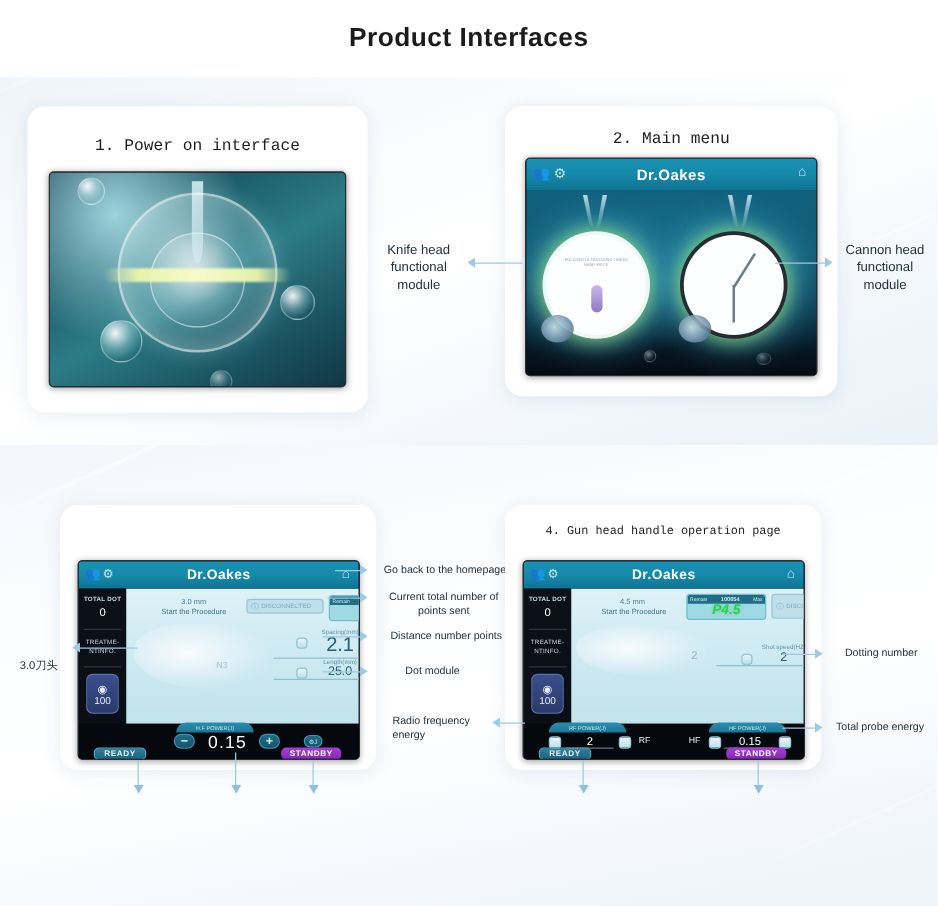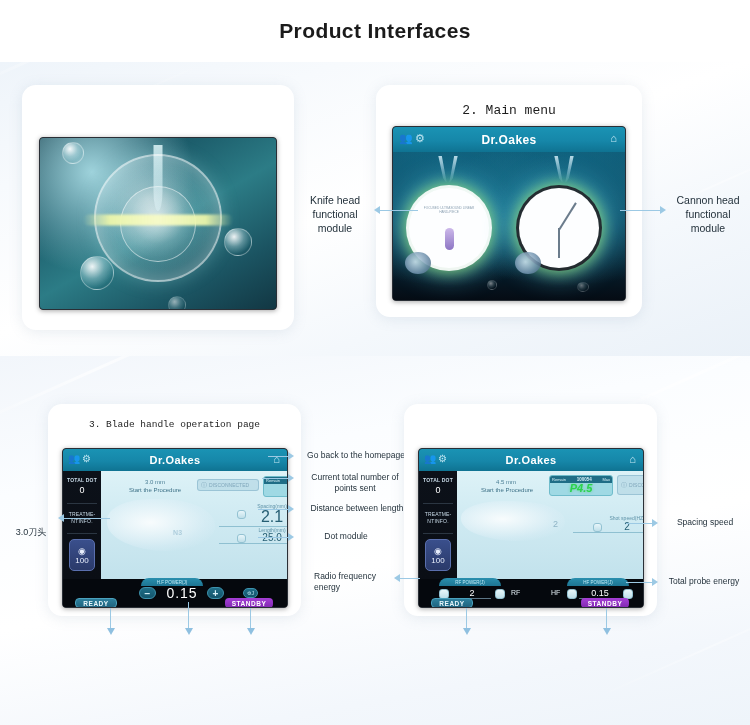--- a/index.html
+++ b/index.html
@@ -282,35 +282,36 @@
   <div class="streaks">
     <i style="left:-40px;top:-30px;width:260px;height:3px;"></i>
     <i style="left:20px;top:40px;width:190px;height:2px;opacity:.5;"></i>
     <i style="left:560px;top:-20px;width:280px;height:3px;"></i>
     <i style="left:620px;top:120px;width:200px;height:2px;opacity:.45;"></i>
   </div>
 </div>
 <div class="divider"></div>
 
 <div class="card" style="left:22px;top:85px;width:272px;height:245px;">
+  <div class="card-title" style="top:24px;font-size:13px;">1. Power on interface</div>
   <div class="screen" style="left:17px;top:52px;width:238px;height:173px;">
     <div class="photo">
       <div class="stream"></div>
       <div class="bigring"></div>
       <div class="midring"></div>
       <div class="glow-bar"></div>
       <div class="bubble" style="left:22px;top:4px;width:22px;height:22px;"></div>
       <div class="bubble" style="left:184px;top:90px;width:28px;height:28px;"></div>
       <div class="bubble" style="left:40px;top:118px;width:34px;height:34px;"></div>
       <div class="bubble" style="left:128px;top:158px;width:18px;height:18px;opacity:.6;"></div>
     </div>
   </div>
 </div>
 
-<div class="card" style="left:376px;top:85px;width:266px;height:232px;">
+<div class="card" style="left:404px;top:85px;width:266px;height:232px;">
   <div class="card-title" style="top:18px;font-size:13px;">2. Main menu</div>
   <div class="screen" style="left:16px;top:41px;width:234px;height:175px;">
     <div class="ui">
       <div class="ui-head" style="height:25px;">
         <span class="brand" style="font-size:12px;">Dr.Oakes</span>
         <span class="head-ico" style="left:6px;top:5px;font-size:11px;">👥</span>
         <span class="head-ico" style="left:22px;top:5px;font-size:11px;">⚙</span>
         <span class="head-ico" style="right:8px;top:5px;font-size:11px;">⌂</span>
       </div>
       <div class="mm-body" style="top:25px;height:150px;">
@@ -354,21 +355,20 @@
     <i style="left:-50px;top:10px;width:300px;height:3px;"></i>
     <i style="left:10px;top:90px;width:220px;height:2px;opacity:.5;"></i>
     <i style="left:540px;top:20px;width:300px;height:3px;"></i>
     <i style="left:600px;top:160px;width:230px;height:2px;opacity:.45;"></i>
     <i style="left:-20px;top:250px;width:250px;height:2px;opacity:.4;"></i>
     <i style="left:580px;top:290px;width:260px;height:2px;opacity:.4;"></i>
   </div>
 </div>
 
 <div class="card" style="left:48px;top:404px;width:253px;height:212px;">
-  <div class="card-title" style="top:15px;font-size:9.5px;">3. Blade handle operation page</div>
   <div class="screen" style="left:14px;top:44px;width:226px;height:160px;">
     <div class="ui">
       <div class="ui-head" style="height:22px;">
         <span class="brand" style="font-size:11px;">Dr.Oakes</span>
         <span class="head-ico" style="left:5px;top:4px;font-size:10px;">👥</span>
         <span class="head-ico" style="left:19px;top:4px;font-size:10px;">⚙</span>
         <span class="head-ico" style="right:7px;top:4px;font-size:11px;">⌂</span>
       </div>
 
       <div class="op-body" style="top:22px;height:108px;">
@@ -437,34 +437,35 @@
 <div class="arrow-r" style="left:288px;top:452px;"></div>
 <div class="callout rt" style="left:296px;top:450px;width:120px;font-size:8.5px;">Go back to the homepage</div>
 
 <div class="lead" style="left:262px;top:478px;width:28px;"></div>
 <div class="arrow-r" style="left:288px;top:474px;"></div>
 <div class="callout rt" style="left:296px;top:472px;width:118px;font-size:8.5px;white-space:pre-line;">Current total number of
 points sent</div>
 
 <div class="lead" style="left:258px;top:509px;width:32px;"></div>
 <div class="arrow-r" style="left:288px;top:505px;"></div>
-<div class="callout rt" style="left:296px;top:503px;width:122px;font-size:8.5px;">Distance between length</div>
+<div class="callout rt" style="left:296px;top:503px;width:122px;font-size:8.5px;">Distance number points</div>
 
 <div class="lead" style="left:258px;top:537px;width:32px;"></div>
 <div class="arrow-r" style="left:288px;top:533px;"></div>
 <div class="callout rt" style="left:296px;top:531px;width:100px;font-size:8.5px;">Dot module</div>
 
 <div class="lead v" style="left:110px;top:608px;width:1px;height:22px;"></div>
 <div class="arrow-d" style="left:107px;top:628px;"></div>
 <div class="lead v" style="left:188px;top:602px;width:1px;height:28px;"></div>
 <div class="arrow-d" style="left:185px;top:628px;"></div>
 <div class="lead v" style="left:250px;top:608px;width:1px;height:22px;"></div>
 <div class="arrow-d" style="left:247px;top:628px;"></div>
 
 <div class="card" style="left:404px;top:404px;width:253px;height:212px;">
+  <div class="card-title" style="top:15px;font-size:9.5px;">4. Gun head handle operation page</div>
   <div class="screen" style="left:14px;top:44px;width:226px;height:160px;">
     <div class="ui">
       <div class="ui-head" style="height:22px;">
         <span class="brand" style="font-size:11px;">Dr.Oakes</span>
         <span class="head-ico" style="left:5px;top:4px;font-size:10px;">👥</span>
         <span class="head-ico" style="left:19px;top:4px;font-size:10px;">⚙</span>
         <span class="head-ico" style="right:7px;top:4px;font-size:11px;">⌂</span>
       </div>
 
       <div class="op-body" style="top:22px;height:108px;">
@@ -529,21 +530,21 @@
   </div>
 </div>
 
 <div class="callout lt" style="left:314px;top:571px;width:78px;font-size:8.5px;white-space:pre-line;text-align:left;">Radio frequency
 energy</div>
 <div class="lead" style="left:398px;top:578px;width:22px;"></div>
 <div class="arrow-l" style="left:394px;top:574px;"></div>
 
 <div class="lead" style="left:626px;top:523px;width:28px;"></div>
 <div class="arrow-r" style="left:652px;top:519px;"></div>
-<div class="callout rt" style="left:660px;top:517px;width:90px;font-size:8.5px;">Spacing speed</div>
+<div class="callout rt" style="left:660px;top:517px;width:90px;font-size:8.5px;">Dotting number</div>
 
 <div class="lead" style="left:626px;top:582px;width:28px;"></div>
 <div class="arrow-r" style="left:652px;top:578px;"></div>
 <div class="callout rt" style="left:656px;top:576px;width:96px;font-size:8.5px;">Total probe energy</div>
 
 <div class="lead v" style="left:466px;top:608px;width:1px;height:22px;"></div>
 <div class="arrow-d" style="left:463px;top:628px;"></div>
 <div class="lead v" style="left:606px;top:608px;width:1px;height:22px;"></div>
 <div class="arrow-d" style="left:603px;top:628px;"></div>
 

